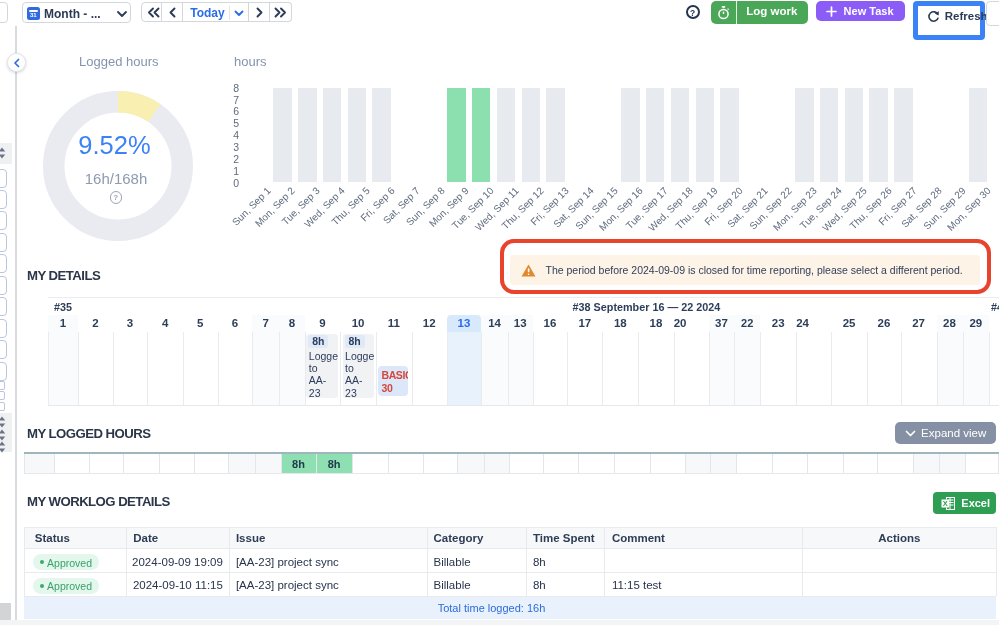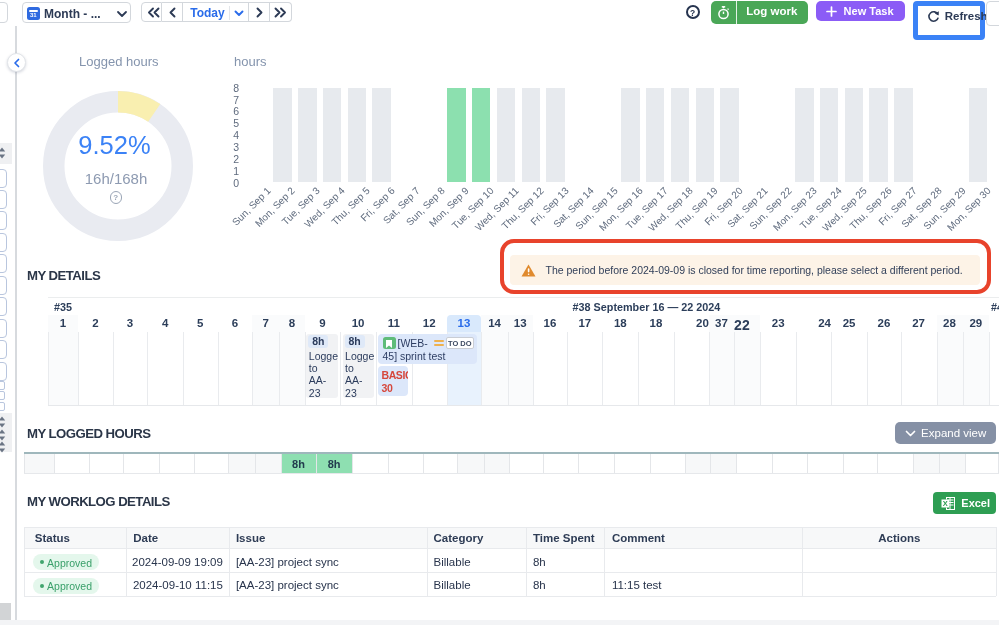--- a/index.html
+++ b/index.html
@@ -215,25 +215,25 @@
 <div class="abs" style="left:291.9px;top:20px;width:36.4px;text-align:center;font-size:11.5px;font-weight:600;color:#2c3e5a;">10</div>
 <div class="abs" style="left:328.3px;top:20px;width:35.2px;text-align:center;font-size:11.5px;font-weight:600;color:#2c3e5a;">11</div>
 <div class="abs" style="left:363.5px;top:20px;width:35.5px;text-align:center;font-size:11.5px;font-weight:600;color:#2c3e5a;">12</div>
 <div class="abs" style="left:399.0px;top:20px;width:34px;text-align:center;font-size:11.5px;font-weight:600;color:#2a6cea;">13</div>
 <div class="abs" style="left:433.2px;top:20px;width:26.8px;text-align:center;font-size:11.5px;font-weight:600;color:#2c3e5a;">14</div>
 <div class="abs" style="left:460.0px;top:20px;width:24.5px;text-align:center;font-size:11.5px;font-weight:600;color:#2c3e5a;">13</div>
 <div class="abs" style="left:484.5px;top:20px;width:34.8px;text-align:center;font-size:11.5px;font-weight:600;color:#2c3e5a;">16</div>
 <div class="abs" style="left:519.3px;top:20px;width:35.0px;text-align:center;font-size:11.5px;font-weight:600;color:#2c3e5a;">17</div>
 <div class="abs" style="left:554.3px;top:20px;width:36.0px;text-align:center;font-size:11.5px;font-weight:600;color:#2c3e5a;">18</div>
 <div class="abs" style="left:590.3px;top:20px;width:35.4px;text-align:center;font-size:11.5px;font-weight:600;color:#2c3e5a;">18</div>
-<div class="abs" style="left:625.7px;top:20px;width:35.1px;text-align:right;font-size:11.5px;font-weight:600;color:#2c3e5a;">20</div>
+<div class="abs" style="left:625.7px;top:20px;width:35.1px;text-align:left;font-size:11.5px;font-weight:600;color:#2c3e5a;">20</div>
 <div class="abs" style="left:660.8px;top:20px;width:25.3px;text-align:center;font-size:11.5px;font-weight:600;color:#2c3e5a;">37</div>
-<div class="abs" style="left:686.1px;top:20px;width:26.1px;font-size:14px;font-weight:600;color:#2c3e5a;">22</div>
+<div class="abs" style="left:686.1px;top:20px;width:26.1px;text-align:center;font-size:11px;font-weight:600;color:#2c3e5a;">22</div>
 <div class="abs" style="left:712.2px;top:20px;width:36.0px;text-align:center;font-size:11.5px;font-weight:600;color:#2c3e5a;">23</div>
-<div class="abs" style="left:748.2px;top:20px;width:34.8px;text-align:right;font-size:11.5px;font-weight:600;color:#2c3e5a;">24</div>
+<div class="abs" style="left:748.2px;top:20px;width:34.8px;text-align:left;font-size:11.5px;font-weight:600;color:#2c3e5a;">24</div>
 <div class="abs" style="left:783.0px;top:20px;width:36.1px;text-align:center;font-size:11.5px;font-weight:600;color:#2c3e5a;">25</div>
 <div class="abs" style="left:819.1px;top:20px;width:33.6px;text-align:center;font-size:11.5px;font-weight:600;color:#2c3e5a;">26</div>
 <div class="abs" style="left:852.7px;top:20px;width:35.8px;text-align:center;font-size:11.5px;font-weight:600;color:#2c3e5a;">27</div>
 <div class="abs" style="left:888.5px;top:20px;width:26.0px;text-align:center;font-size:11.5px;font-weight:600;color:#2c3e5a;">28</div>
 <div class="abs" style="left:914.5px;top:20px;width:26.7px;text-align:center;font-size:11.5px;font-weight:600;color:#2c3e5a;">29</div>
 <div class="abs" style="left:941.2px;top:20px;width:32.5px;text-align:center;font-size:11.5px;font-weight:600;color:#2c3e5a;">30</div>
 <div class="abs" style="left:0.0px;top:34.5px;width:1px;height:74px;background:#e9ebee;"></div>
 <div class="abs" style="left:30.1px;top:34.5px;width:1px;height:74px;background:#e9ebee;"></div>
 <div class="abs" style="left:64.7px;top:34.5px;width:1px;height:74px;background:#e9ebee;"></div>
 <div class="abs" style="left:99.3px;top:34.5px;width:1px;height:74px;background:#e9ebee;"></div>
@@ -265,32 +265,20 @@
 <div class="abs" style="left:941.2px;top:34.5px;width:1px;height:74px;background:#e9ebee;"></div>
 <div class="abs" style="left:973.7px;top:34.5px;width:1px;height:74px;background:#e9ebee;"></div>
 <div class="abs" style="left:0;top:107.5px;width:975px;height:1px;background:#e6e8eb;"></div>
 <div class="abs" style="left:258.3px;top:36.5px;width:31.4px;height:64.5px;background:#f1f2f4;border-radius:3px;overflow:hidden;">
 <div class="abs" style="left:2px;top:1.5px;width:20px;height:13px;background:#dfe9f8;border-radius:3px;text-align:center;font-size:10.5px;font-weight:700;color:#2c3c5c;line-height:13px;">8h</div>
 <div class="abs" style="left:2.5px;top:16px;font-size:10.5px;color:#2c3c5c;line-height:12.4px;white-space:nowrap;">Logge<br>to<br>AA-<br>23</div>
 </div>
 <div class="abs" style="left:294.6px;top:36.5px;width:31.4px;height:64.5px;background:#f1f2f4;border-radius:3px;overflow:hidden;">
 <div class="abs" style="left:2px;top:1.5px;width:20px;height:13px;background:#dfe9f8;border-radius:3px;text-align:center;font-size:10.5px;font-weight:700;color:#2c3c5c;line-height:13px;">8h</div>
 <div class="abs" style="left:2.5px;top:16px;font-size:10.5px;color:#2c3c5c;line-height:12.4px;white-space:nowrap;">Logge<br>to<br>AA-<br>23</div>
-</div>
-<div class="abs" style="left:330px;top:36.5px;width:99px;height:30.5px;background:#dce7fa;border-radius:4px;">
-<div class="abs" style="left:4.5px;top:3.5px;width:13px;height:12px;background:#5fbc79;border-radius:2.5px;">
-<svg class="abs" style="left:3.5px;top:2.5px;" width="6" height="8" viewBox="0 0 6 8">
-            <path d="M0 0 H6 V8 L3 5.6 L0 8 Z" fill="#fff"></path>
-          </svg>
-</div>
-<div class="abs" style="left:19.5px;top:3.5px;font-size:10.5px;color:#2e3e63;">[WEB-</div>
-<div class="abs" style="left:56px;top:6px;width:10px;height:2.6px;background:#eeb14e;border-radius:1px;"></div>
-<div class="abs" style="left:56px;top:10.4px;width:10px;height:2.6px;background:#eeb14e;border-radius:1px;"></div>
-<div class="abs" style="left:67.5px;top:3px;width:28.5px;height:12.5px;background:#fff;border:1px solid #c9cdd4;border-radius:2px;text-align:center;font-size:7.5px;font-weight:700;color:#3c4961;line-height:11px;">TO DO</div>
-<div class="abs" style="left:4.5px;top:16.5px;font-size:10.5px;color:#2e3e63;white-space:nowrap;">45] sprint test</div>
 </div>
 <div class="abs" style="left:330px;top:68.5px;width:29.5px;height:30px;background:#dce7fa;border-radius:4px;overflow:hidden;">
 <div class="abs" style="left:3.5px;top:3px;font-size:10.5px;font-weight:600;letter-spacing:-0.4px;color:#d6473c;line-height:13px;white-space:nowrap;">BASIC<br>30</div>
 </div>
 </div>
 <div class="abs" style="left:500px;top:238.5px;width:490.5px;height:55px;border:4px solid #e8432c;border-radius:14px;background:transparent;"></div>
 <div class="abs" style="left:509.5px;top:254.5px;width:470.5px;height:30.5px;background:#fdf3e7;border-radius:4px;">
 <svg class="abs" style="left:11.5px;top:9px;" width="15" height="13" viewBox="0 0 15 13">
 <path d="M7.5 0.5 L14.5 12.5 H0.5 Z" fill="#e08a2e"></path>
 <rect x="6.8" y="4.2" width="1.6" height="4.2" fill="#fff" rx="0.8"></rect>
@@ -394,14 +382,17 @@
 <div class="abs" style="left:508.9px;top:29.0px;font-size:11.5px;color:#28344c;">8h</div>
 <div class="abs" style="left:8.6px;top:51px;width:66px;height:16px;background:#e4f7ec;border-radius:8px;">
 <div class="abs" style="left:7.5px;top:6px;width:4px;height:4px;background:#41a56e;border-radius:50%;"></div>
 <div class="abs" style="left:14.5px;top:2.8px;font-size:10.5px;color:#3aa06a;">Approved</div>
       </div>
 <div class="abs" style="left:101.9px;top:52.5px;width:97px;text-align:right;font-size:11.5px;color:#28344c;">2024-09-10 11:15</div>
 <div class="abs" style="left:211.9px;top:52.5px;font-size:11.5px;color:#28344c;">[AA-23] project sync</div>
 <div class="abs" style="left:409.5px;top:52.5px;font-size:11.5px;color:#28344c;">Billable</div>
 <div class="abs" style="left:508.9px;top:52.5px;font-size:11.5px;color:#28344c;">8h</div>
 <div class="abs" style="left:587.9px;top:52.5px;font-size:11.5px;color:#28344c;">11:15 test</div>
+<div class="abs" style="left:0;top:70.3px;width:972.3px;height:22.2px;background:#e9f2fc;">
+<div class="abs" style="left:267.5px;top:5px;width:400px;text-align:center;font-size:11px;color:#2b6cd9;">Total time logged: 16h</div>
+</div>
 </div>
 <div class="abs" style="left:0;top:619.5px;width:999px;height:5.5px;background:#f3f4f6;"></div>
 </div>
 </body></html>

